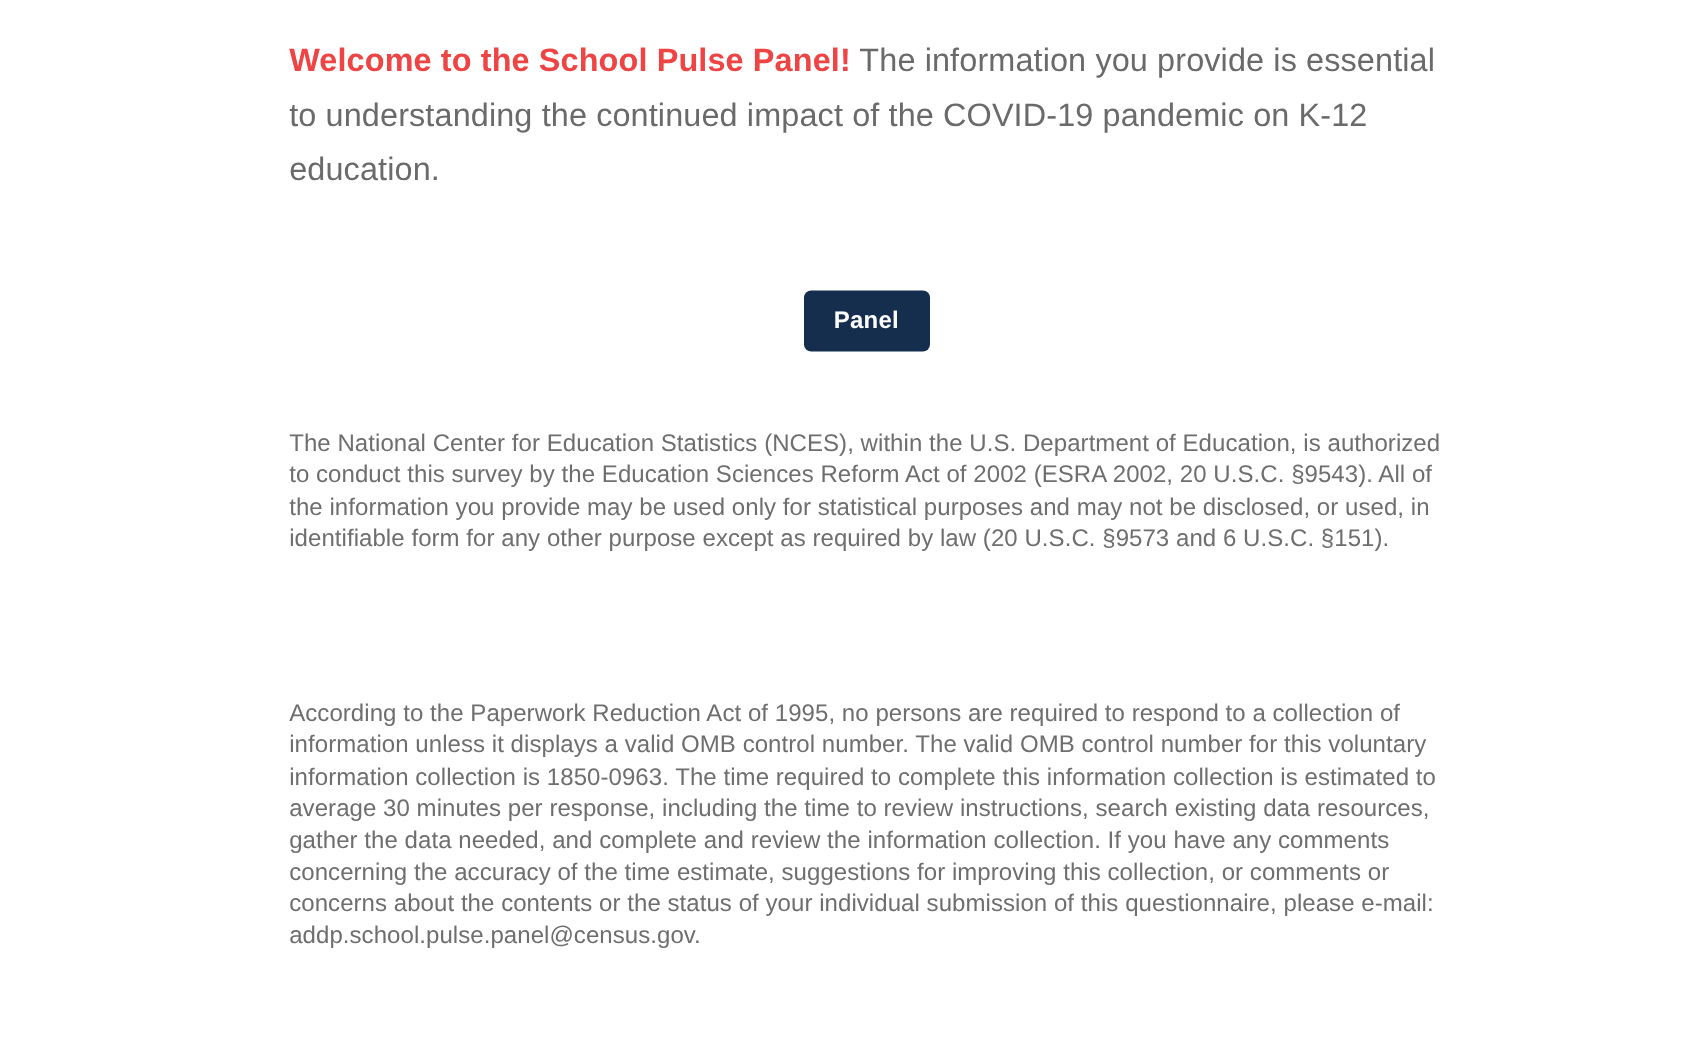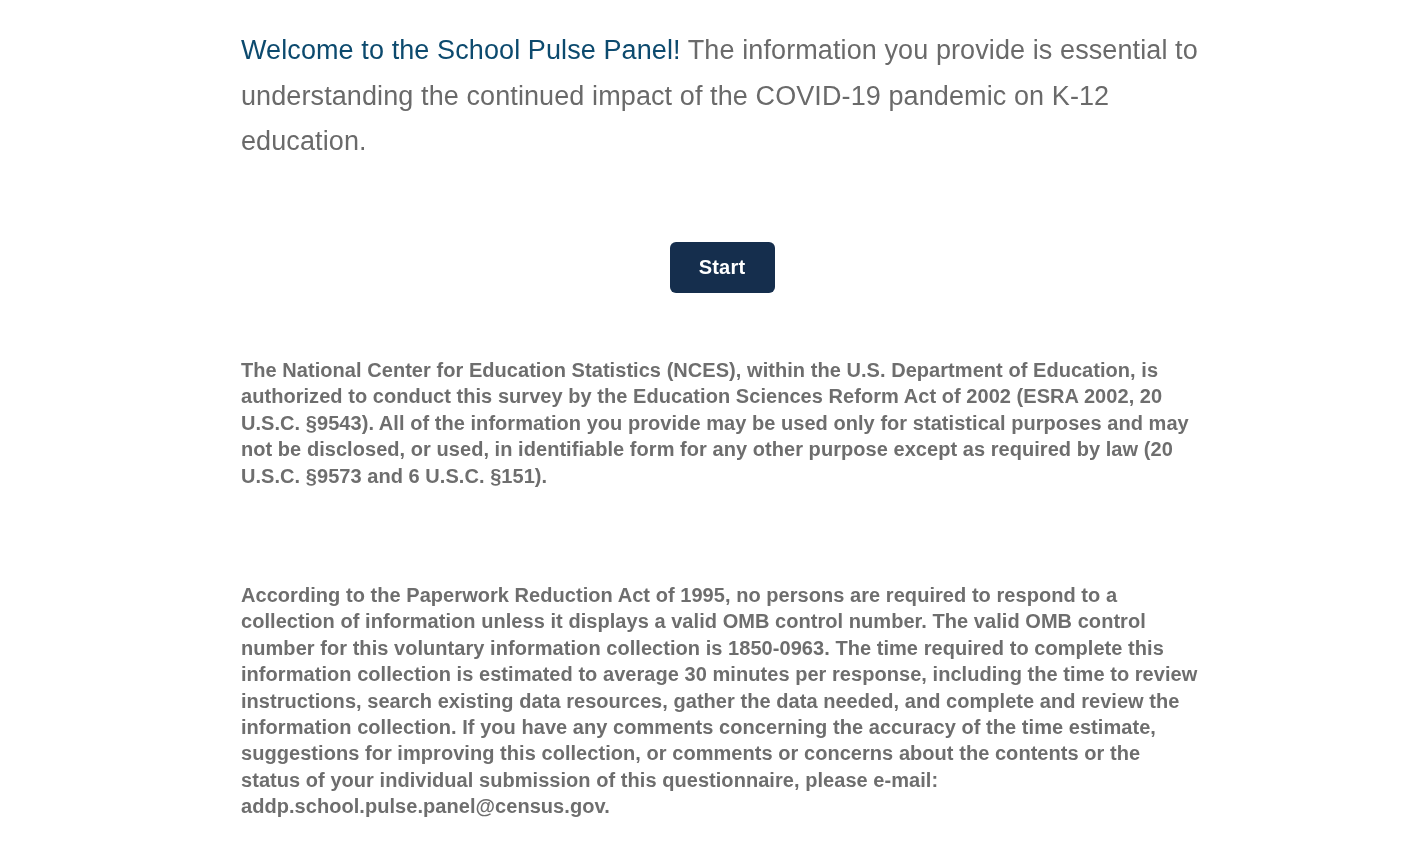--- a/index.html
+++ b/index.html
@@ -31,22 +31,22 @@
     margin: 0;
     padding-top: 28px;
     font-size: 27px;
     line-height: 45.5px;
     color: #6a6a6a;
     font-weight: 400;
     letter-spacing: 0.1px;
     max-width: 962px;
   }
   .intro .lead {
-    font-weight: 400;
-    color: #0c4a6e;
+    font-weight: 700;
+    color: #ef4444;
   }
 
   
   .button-row {
     position: absolute;
     left: 0;
     top: 242px;
     width: 962px;
     display: flex;
     justify-content: center;
@@ -73,36 +73,36 @@
   .legal {
     position: absolute;
     left: 0;
     width: 960px;
   }
   .legal-p {
     margin: 0;
     font-size: 20px;
     line-height: 26.4px;
     color: #6e6e6e;
-    font-weight: 700;
+    font-weight: 400;
     letter-spacing: 0.05px;
   }
   #legal-authority { top: 357px; position: absolute; }
   #legal-paperwork { top: 582px; position: absolute; }
 </style>
 </head>
 <body>
 
 <div class="page">
   <div class="content">
 
     <p class="intro"><span class="lead">Welcome to the School Pulse Panel!</span><span> The information you provide is essential to understanding the continued impact of the COVID-19 pandemic on K-12 education.</span></p>
 
     <div class="button-row">
-      <button class="start-button" type="button">Start</button>
+      <button class="start-button" type="button">Panel</button>
     </div>
 
     <div class="legal" id="legal-authority">
       <p class="legal-p">The National Center for Education Statistics (NCES), within the U.S. Department of Education, is authorized to conduct this survey by the Education Sciences Reform Act of 2002 (ESRA 2002, 20 U.S.C. §9543). All of the information you provide may be used only for statistical purposes and may not be disclosed, or used, in identifiable form for any other purpose except as required by law (20 U.S.C. §9573 and 6 U.S.C. §151).</p>
     </div>
 
     <div class="legal" id="legal-paperwork">
       <p class="legal-p">According to the Paperwork Reduction Act of 1995, no persons are required to respond to a collection of information unless it displays a valid OMB control number. The valid OMB control number for this voluntary information collection is 1850-0963. The time required to complete this information collection is estimated to average 30 minutes per response, including the time to review instructions, search existing data resources, gather the data needed, and complete and review the information collection. If you have any comments concerning the accuracy of the time estimate, suggestions for improving this collection, or comments or concerns about the contents or the status of your individual submission of this questionnaire, please e-mail: addp.school.pulse.panel@census.gov.</p>
     </div>
 

